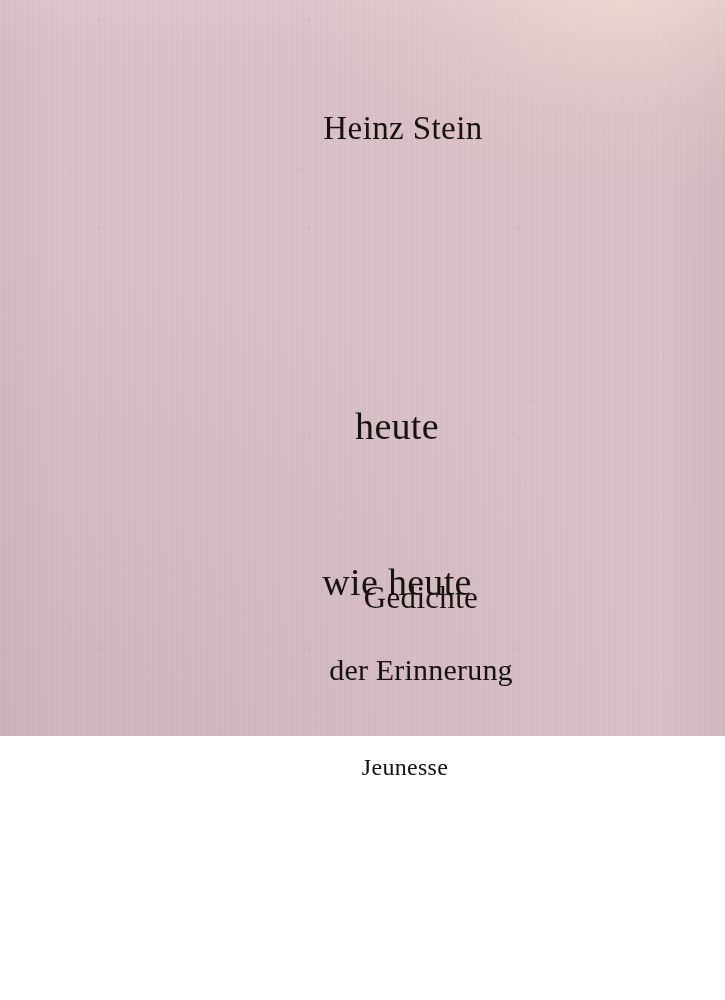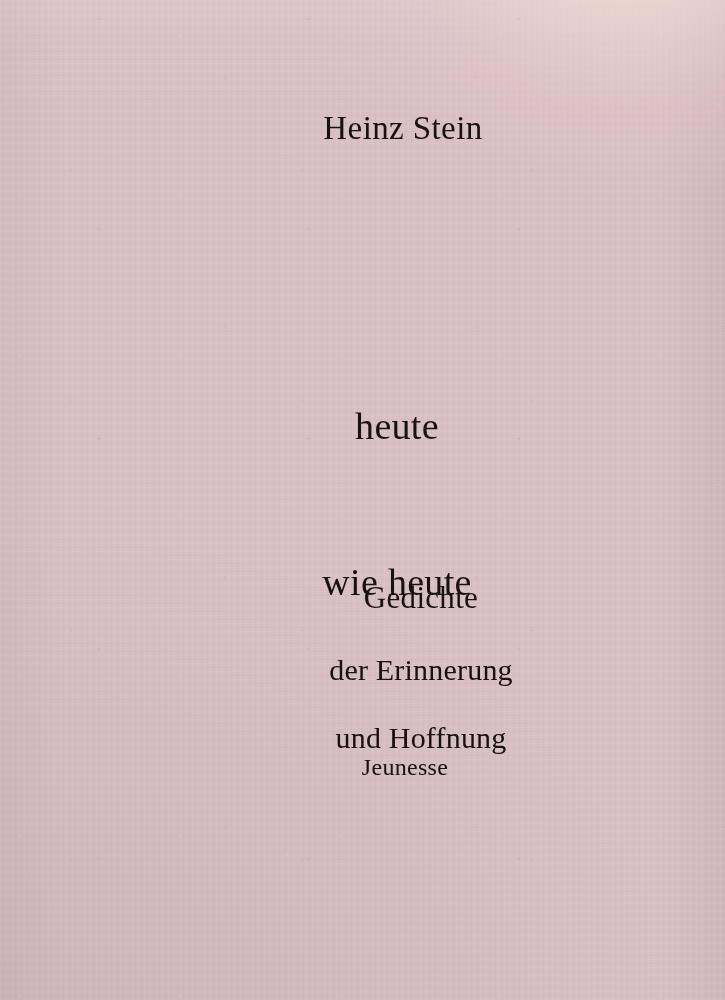--- a/index.html
+++ b/index.html
@@ -10,21 +10,21 @@
   body {
     width: 725px;
     height: 1000px;
     overflow: hidden;
     font-family: "Liberation Serif", serif;
   }
 
   #cover {
     position: relative;
     width: 725px;
-    height: 1000px;
+    height: 736px;
     background-color: #d9bfc6;
     background-image:
       
       linear-gradient(to bottom,
         rgba(255,255,255,0.10) 0px,
         rgba(255,255,255,0.04) 40px,
         rgba(255,255,255,0.00) 120px),
       
       radial-gradient(ellipse 460px 330px at 86% -4%,
         rgba(236,214,206,0.95) 0%,
@@ -150,18 +150,17 @@
   <div class="text-block" id="author">Heinz Stein</div>
 
   <div class="text-block" id="title">
     <span class="line1">heute</span>
     <span class="line2">wie heute</span>
   </div>
 
   <div class="text-block" id="subtitle">
     <span class="sub-main">Gedichte</span>
     <span class="sub-line">der Erinnerung</span>
-    <span class="sub-line">und Hoffnung</span>
   </div>
 
   <div class="text-block" id="publisher">Jeunesse</div>
 
 </div>
 
 </body></html>

